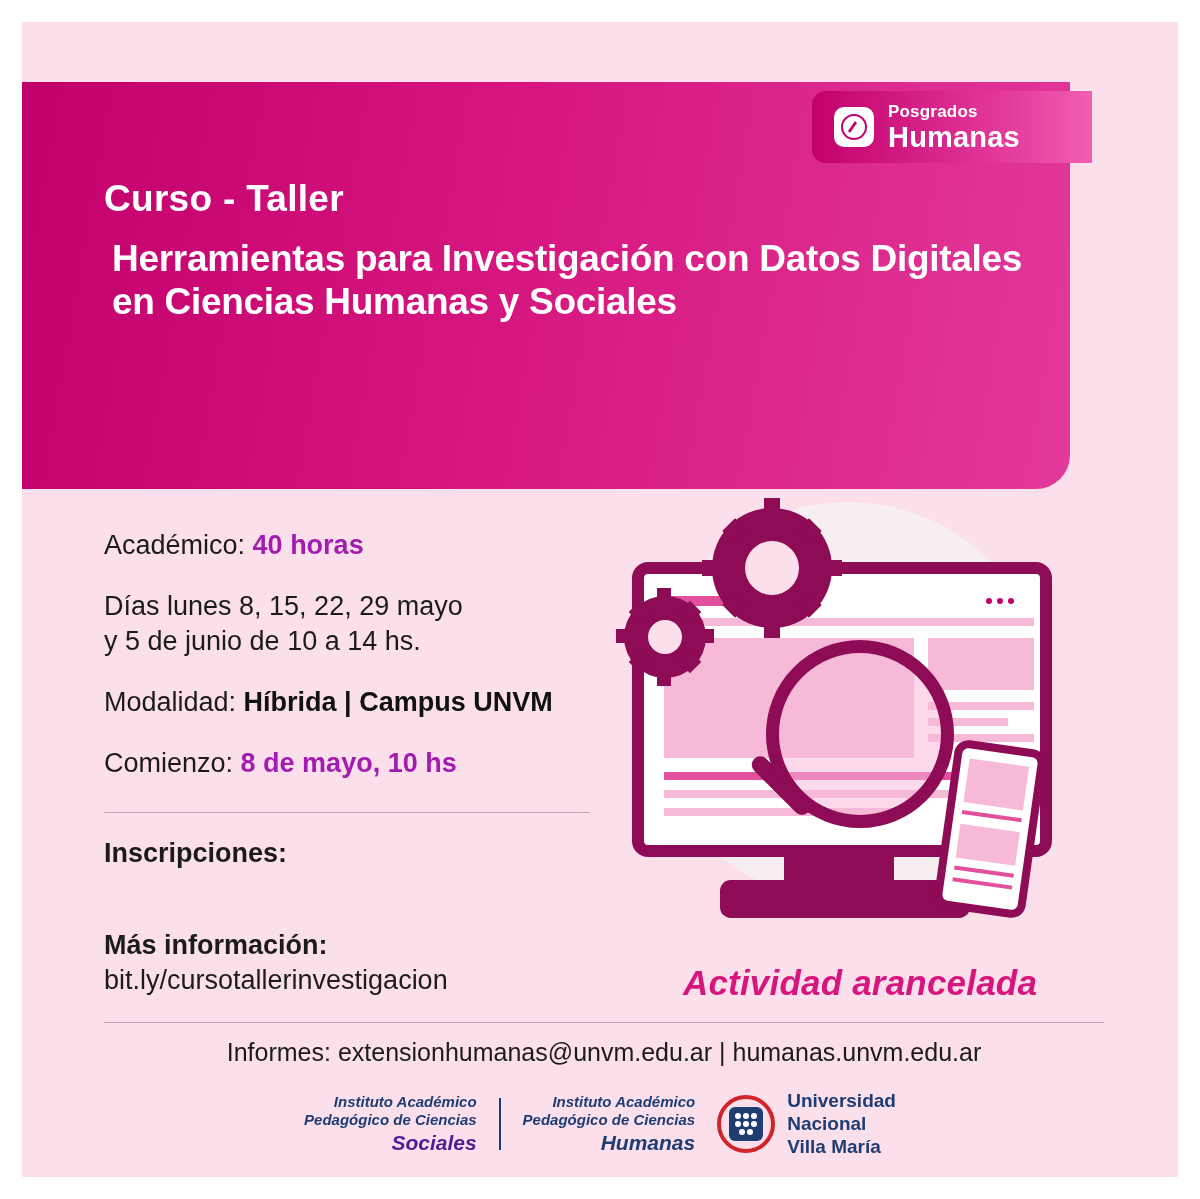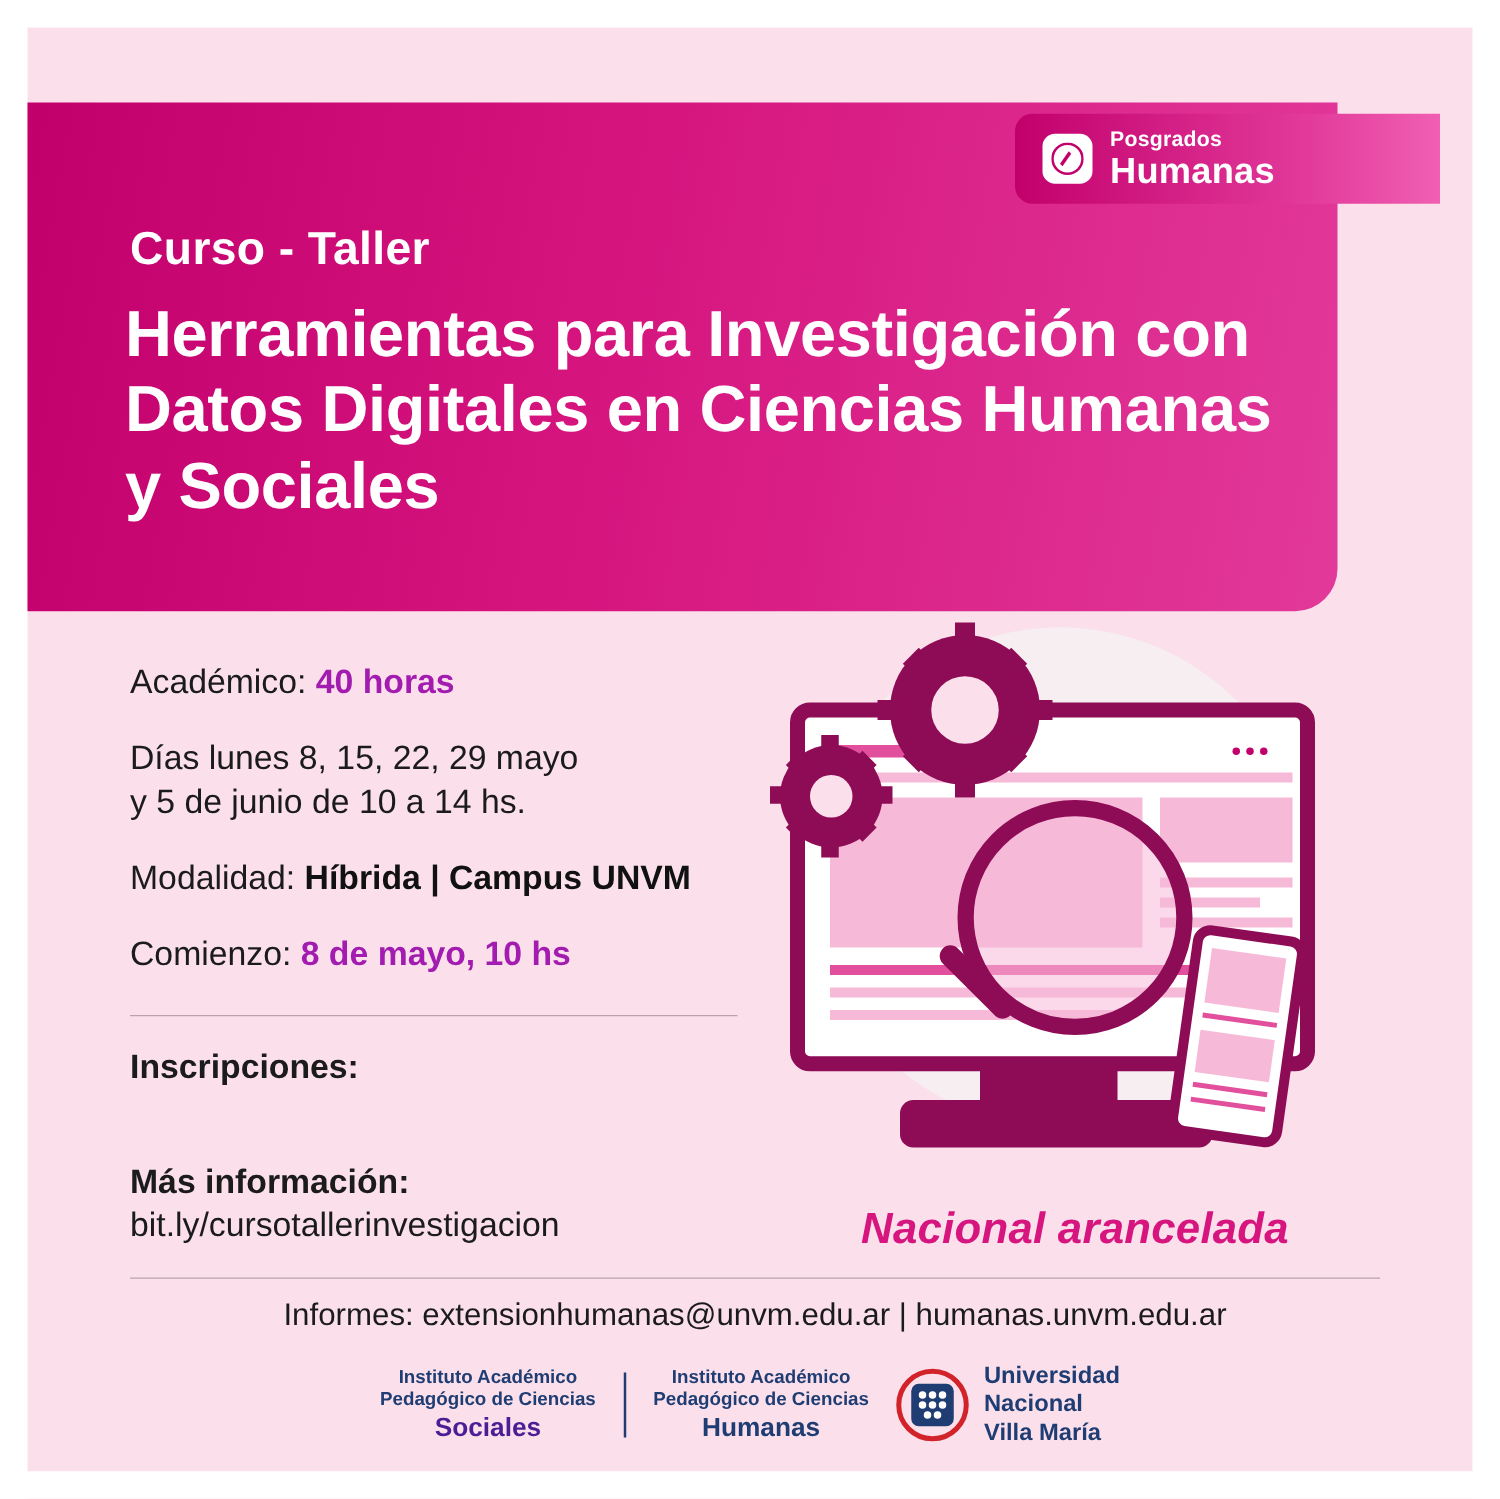--- a/index.html
+++ b/index.html
@@ -37,21 +37,21 @@
     top: 82px;
     width: 1048px;
     height: 407px;
     background: linear-gradient(100deg, #c2006c 0%, #d6157f 45%, #e2399a 100%);
     border-radius: 0 0 34px 0;
   }
   .brand-tab {
     position: absolute;
     left: 812px;
     top: 91px;
-    width: 340px;
+    width: 280px;
     height: 72px;
     background: linear-gradient(90deg, #c2006c 0%, #e33b9c 70%, #f05fb2 100%);
     border-radius: 14px 0 0 14px;
     display: flex;
     align-items: center;
     padding-left: 22px;
     box-sizing: border-box;
   }
   .brand-tab .brand-mark {
     width: 40px;
@@ -83,25 +83,25 @@
     position: absolute;
     left: 104px;
     top: 178px;
     color: #ffffff;
     font-size: 37px;
     font-weight: bold;
     letter-spacing: .3px;
   }
   .title {
     position: absolute;
-    left: 100px;
+    left: 112px;
     top: 238px;
     width: 950px;
     color: #ffffff;
-    font-size: 52px;
+    font-size: 37px;
     font-weight: bold;
     line-height: 1.16;
     letter-spacing: -.3px;
   }
 
   
   .info {
     position: absolute;
     left: 104px;
     top: 528px;
@@ -303,21 +303,22 @@
     display: flex;
     align-items: center;
     justify-content: center;
     gap: 22px;
   }
   .inst {
     color: #1f3d73;
     font-size: 15px;
     line-height: 1.22;
     font-weight: bold;
-    text-align: center;
+    text-align: right;
+    font-style: italic;
   }
   .inst .strong { font-size: 21px; }
   .inst.sociales .strong { color: #4c1d95; }
   .vsep {
     width: 2px;
     height: 52px;
     background: #1f3d73;
   }
   .unvm {
     display: flex;
@@ -405,21 +406,21 @@
 
   <div class="block block-insc">
     <div class="head">Inscripciones:</div>
   </div>
 
   <div class="block block-info">
     <div class="head">Más información:</div>
     <div class="link">bit.ly/cursotallerinvestigacion</div>
   </div>
 
-  <div class="arancelada">Nacional arancelada</div>
+  <div class="arancelada">Actividad arancelada</div>
 
   <div class="divider div2"></div>
   <div class="informes">Informes: extensionhumanas@unvm.edu.ar | humanas.unvm.edu.ar</div>
 
   <div class="illus">
     <div class="blob"></div>
 
     <div class="monitor-body">
       <div class="screen">
         <div class="dots">

